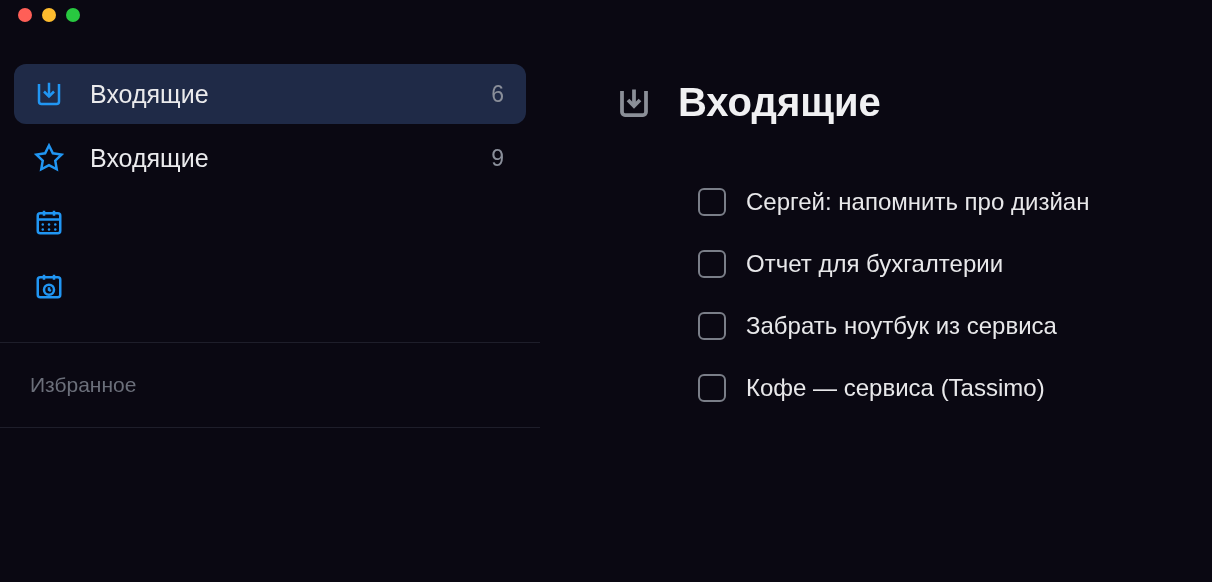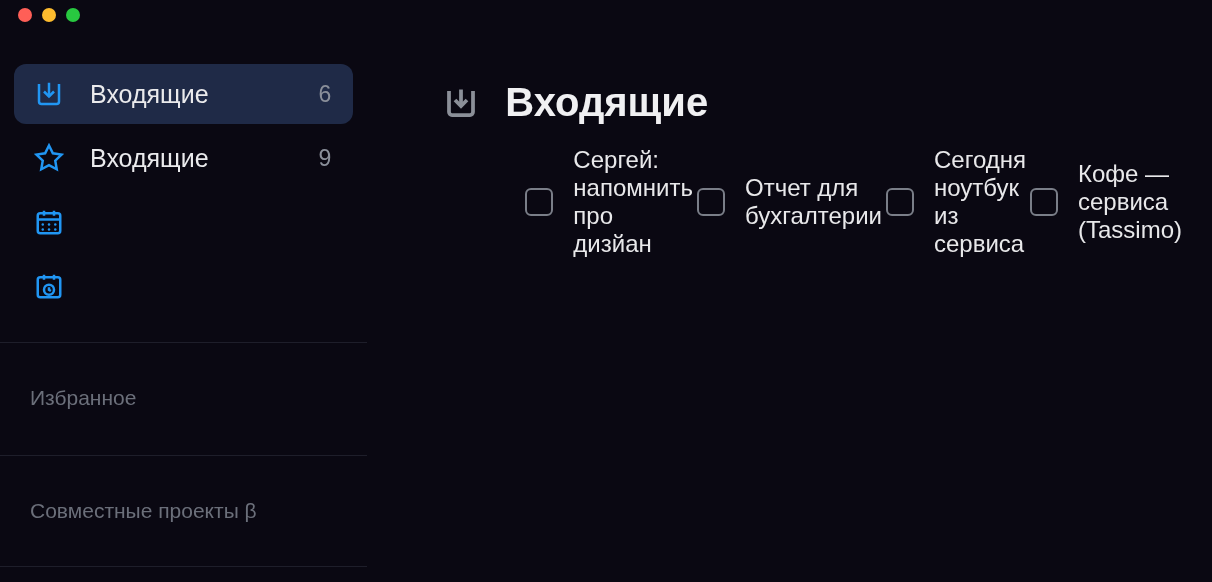--- a/index.html
+++ b/index.html
@@ -82,21 +82,21 @@
       flex: 1;
       color: #eaeaec;
     }
     .nav-count {
       color: #8a8f9a;
       font-size: 23px;
     }
 
     .sidebar-section {
       border-top: 1px solid #1e1e2a;
-      padding: 43px 30px;
+      padding: 30px 30px;
       font-size: 21px;
       color: #6b6f7a;
       cursor: pointer;
       margin-top: 2px;
     }
     .sidebar-section:last-of-type {
       border-bottom: 1px solid #1e1e2a;
     }
 
     .main {
@@ -127,21 +127,21 @@
       stroke-width: 2.5;
     }
     .main-title {
       font-size: 40px;
       font-weight: 600;
       color: #f0f0f2;
     }
 
     .task-list {
       display: flex;
-      flex-direction: row;
+      flex-direction: column;
       gap: 4px;
       padding-left: 84px;
     }
     .task-item {
       display: flex;
       align-items: center;
       height: 58px;
       gap: 20px;
       cursor: pointer;
     }
@@ -222,23 +222,20 @@
           </svg>
       </span>
       <span class="nav-count"></span>
     </div>
 
     <div style="height:20px;"></div>
 
     <div class="sidebar-section">
       <span>Избранное</span>
     </div>
-    <div class="sidebar-section">
-      <span>Совместные проекты β</span>
-    </div>
 
   </div>
 
   <div class="main">
     <div class="main-header">
       <span class="main-header-icon">
         <svg viewBox="0 0 24 24">
             <path d="M4 4v14a2 2 0 0 0 2 2h12a2 2 0 0 0 2-2V4"></path>
             <path d="M8 10l4 4 4-4"></path>
             <path d="M12 3v11"></path>
@@ -251,21 +248,21 @@
       <div class="task-item">
         <div class="task-checkbox"></div>
         <span class="task-label">Сергей: напомнить про дизйан</span>
       </div>
       <div class="task-item">
         <div class="task-checkbox"></div>
         <span class="task-label">Отчет для бухгалтерии</span>
       </div>
       <div class="task-item">
         <div class="task-checkbox"></div>
-        <span class="task-label">Сегодня ноутбук из сервиса</span>
+        <span class="task-label">Забрать ноутбук из сервиса</span>
       </div>
       <div class="task-item">
         <div class="task-checkbox"></div>
         <span class="task-label">Кофе — сервиса (Tassimo)</span>
       </div>
     </div>
   </div>
 </div>
 
 </body></html>

